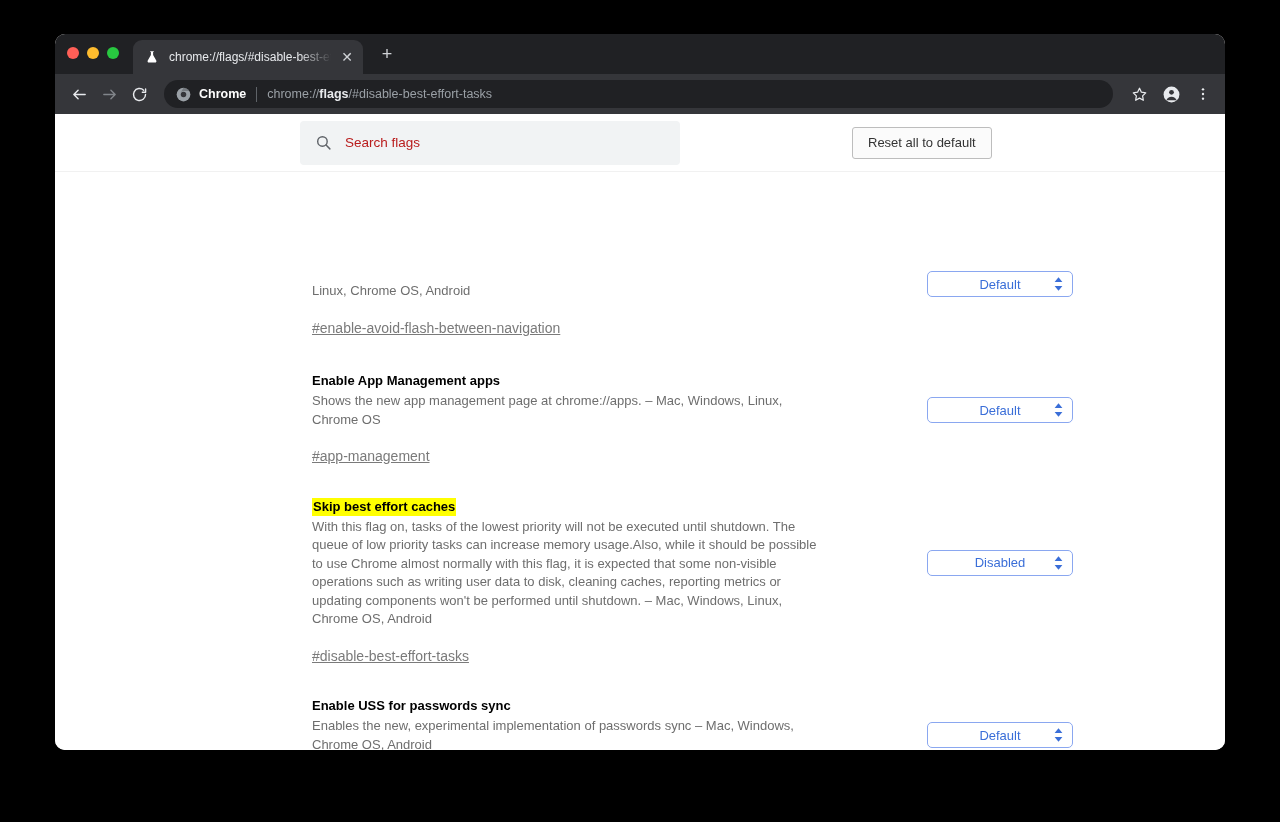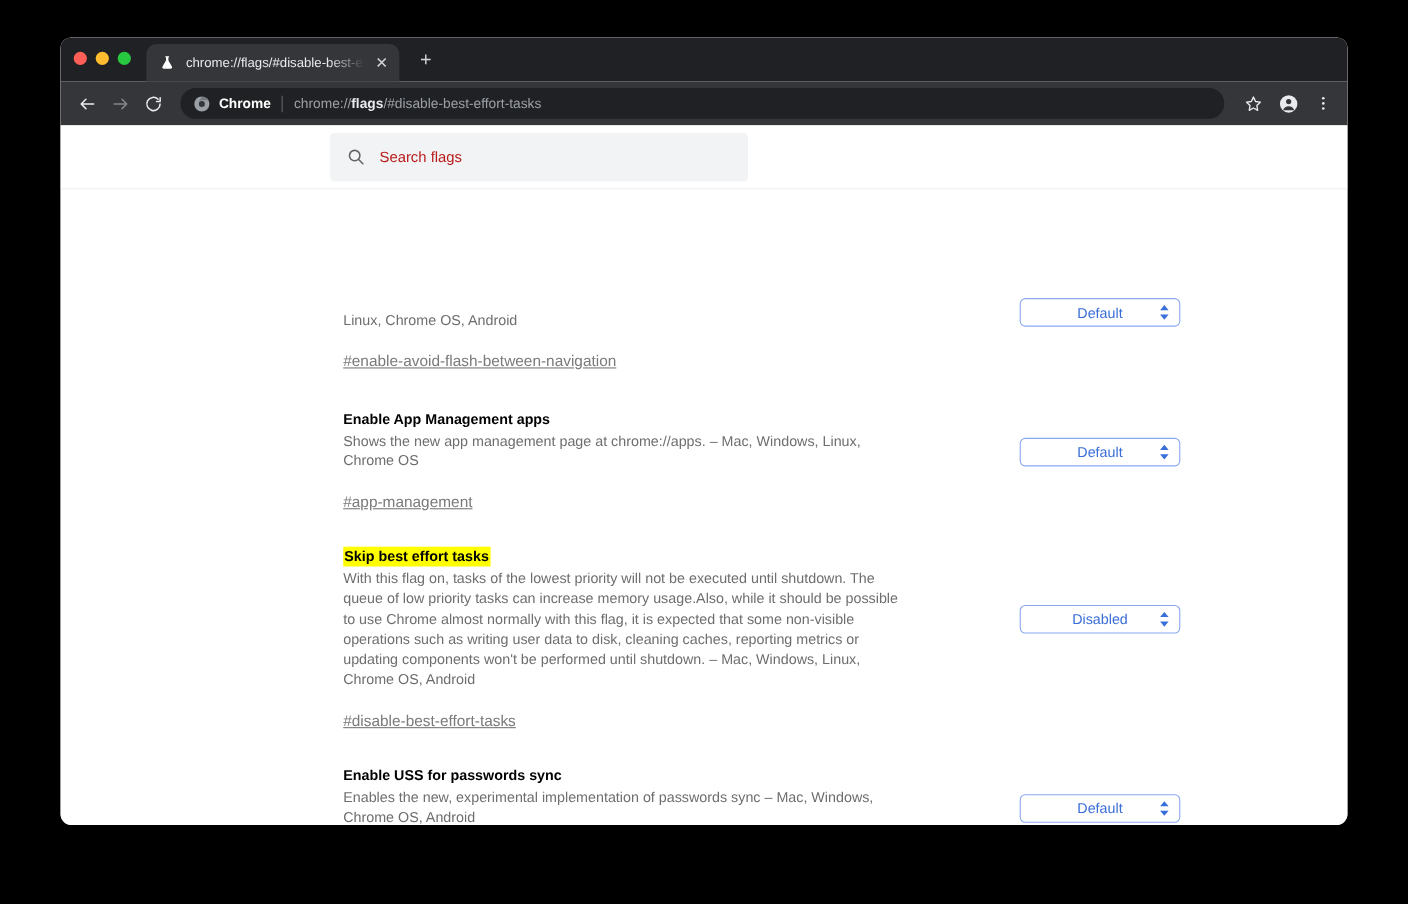--- a/index.html
+++ b/index.html
@@ -368,20 +368,21 @@
     <div class="flags-header">
       <div class="searchbox">
         <span class="search-ico">
           <svg width="17" height="17" viewBox="0 0 24 24" fill="none" stroke="currentColor" stroke-width="2" stroke-linecap="round">
             <circle cx="10.5" cy="10.5" r="6.7"></circle>
               <path d="M15.6 15.6L21 21"></path>
           </svg>
         </span>
         <span class="search-ph">Search flags</span>
       </div>
+      <div class="reset-btn">Reset all to default</div>
     </div>
 
     <div class="flags-list">
 
       <div class="flag-row" style="padding-top:166px;">
         <div class="flag-text">
           <div class="flag-desc">Linux, Chrome OS, Android</div>
           <a class="flag-perm">#enable-avoid-flash-between-navigation</a>
         </div>
         <div class="flag-ctrl">
@@ -415,21 +416,21 @@
               <svg width="9" height="6" viewBox="0 0 10 6" fill="currentColor">
                   <path d="M5 6L.7.8h8.6z"></path>
                 </svg>
             </span>
           </div>
         </div>
       </div>
 
       <div class="flag-row" style="padding-top:31px;">
         <div class="flag-text">
-          <div><span class="flag-title highlight">Skip best effort tasks</span></div>
+          <div><span class="flag-title highlight">Skip best effort caches</span></div>
           <div class="flag-desc">With this flag on, tasks of the lowest priority will not be executed until shutdown. The queue of low priority tasks can increase memory usage.Also, while it should be possible to use Chrome almost normally with this flag, it is expected that some non-visible operations such as writing user data to disk, cleaning caches, reporting metrics or updating components won't be performed until shutdown. – Mac, Windows, Linux, Chrome OS, Android</div>
           <a class="flag-perm">#disable-best-effort-tasks</a>
         </div>
         <div class="flag-ctrl">
           <div class="flag-select" style="top:53px;">
             <span>Disabled</span>
             <span class="sel-arrows">
               <svg width="9" height="6" viewBox="0 0 10 6" fill="currentColor">
                   <path d="M5 0l4.3 5.2H.7z"></path>
                 </svg>

